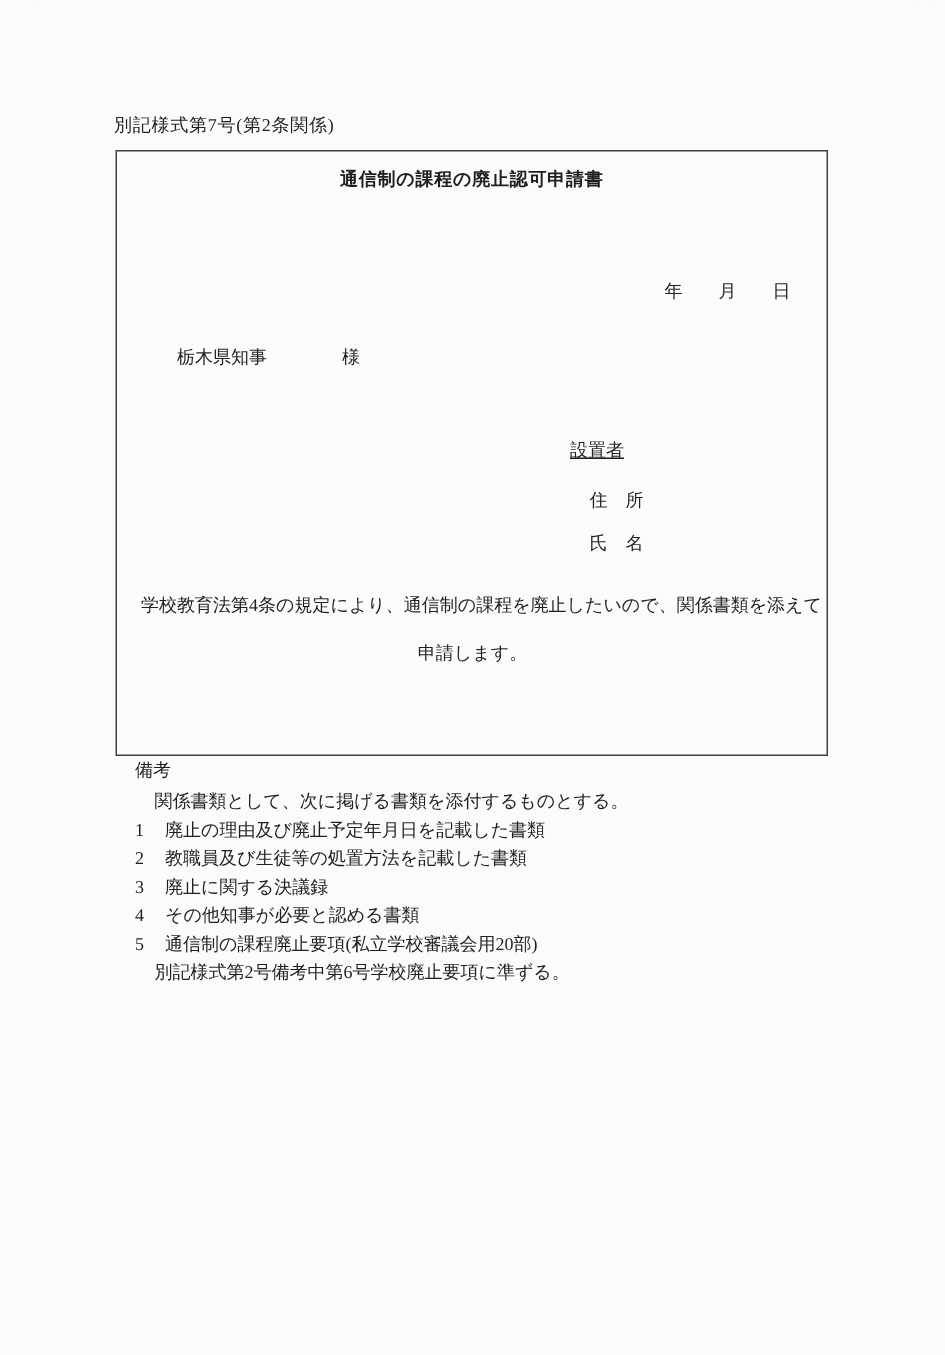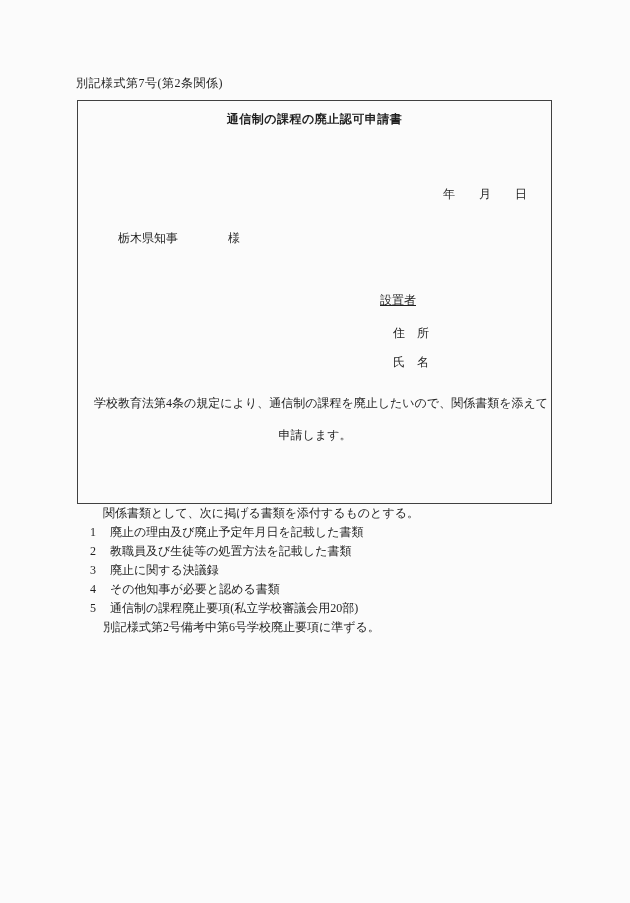--- a/index.html
+++ b/index.html
@@ -130,20 +130,21 @@
     <div class="address-row">住　所</div>
 
     <div class="name-row">氏　名</div>
 
     <div class="body-text">　学校教育法第4条の規定により、通信制の課程を廃止したいので、関係書類を添えて申請します。</div>
 
   </div>
 
   <div class="notes">
 
+    <div class="notes-heading">備考</div>
 
     <div class="notes-intro">関係書類として、次に掲げる書類を添付するものとする。</div>
 
     <div class="note-item">
       <span class="note-num">1</span>
       <span class="note-text">廃止の理由及び廃止予定年月日を記載した書類</span>
     </div>
     <div class="note-item">
       <span class="note-num">2</span>
       <span class="note-text">教職員及び生徒等の処置方法を記載した書類</span>

